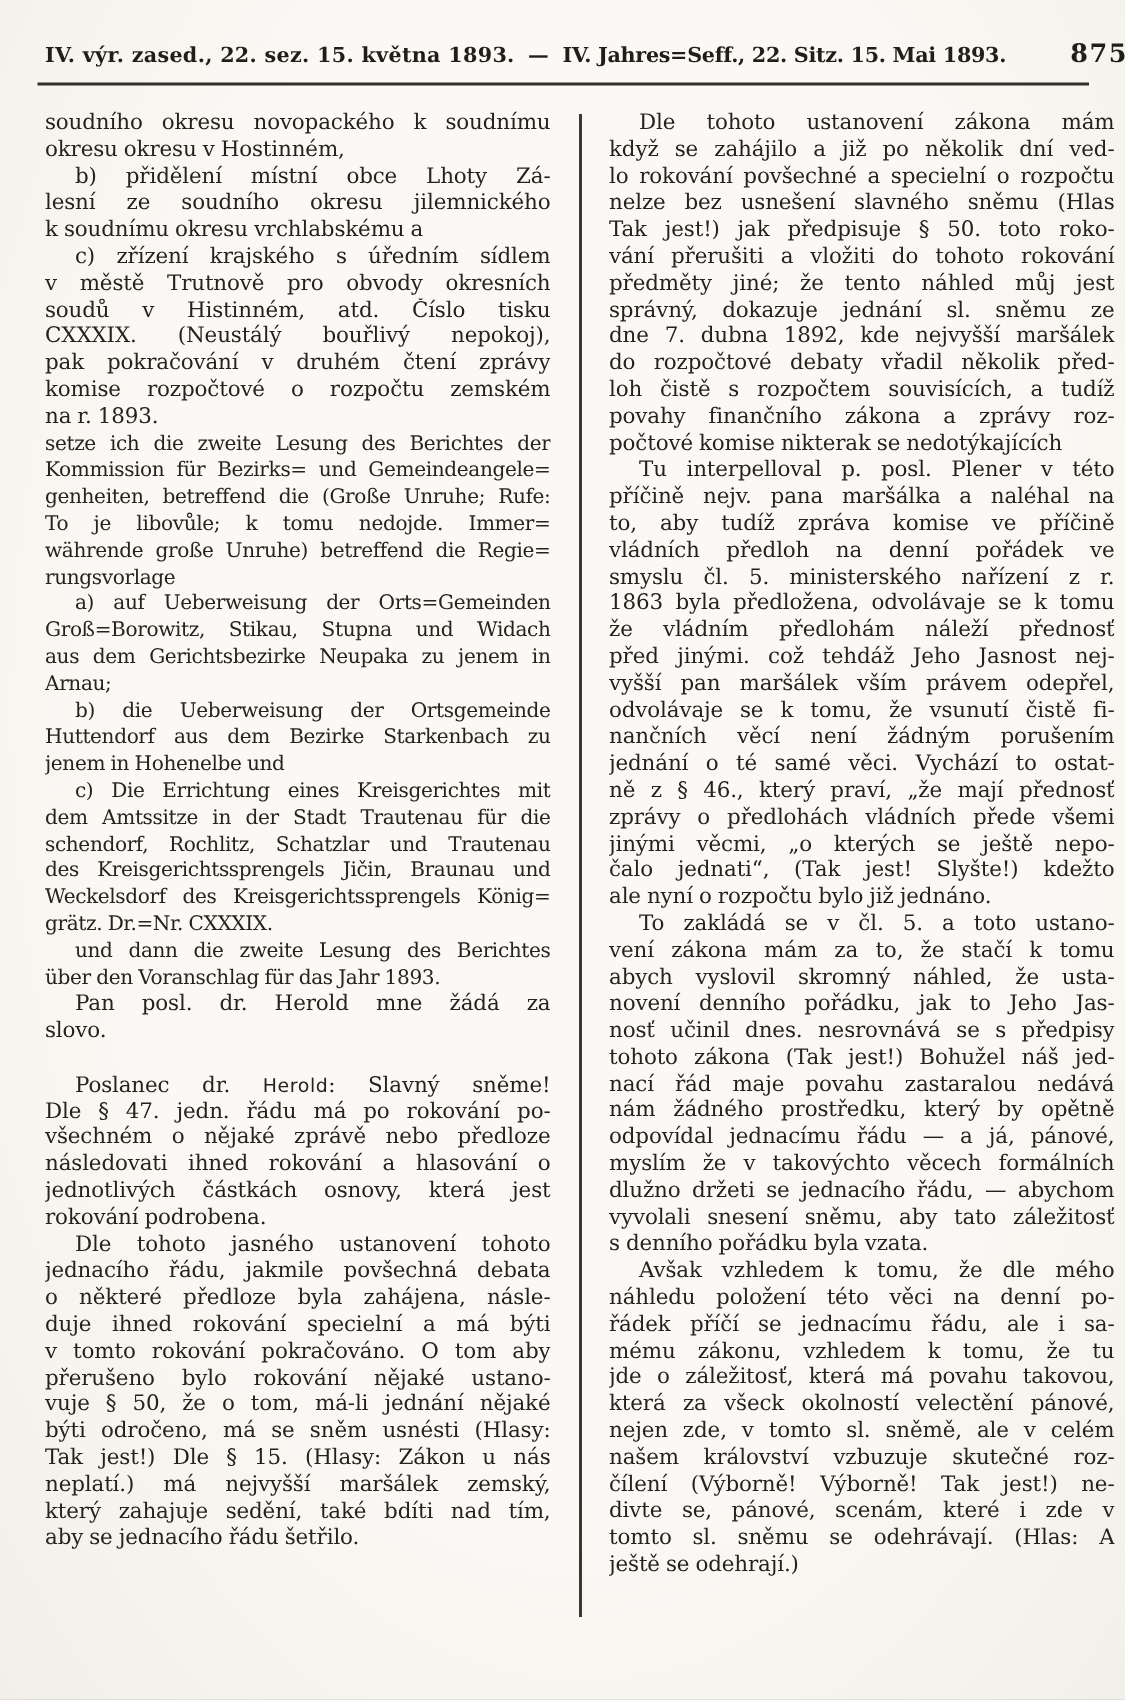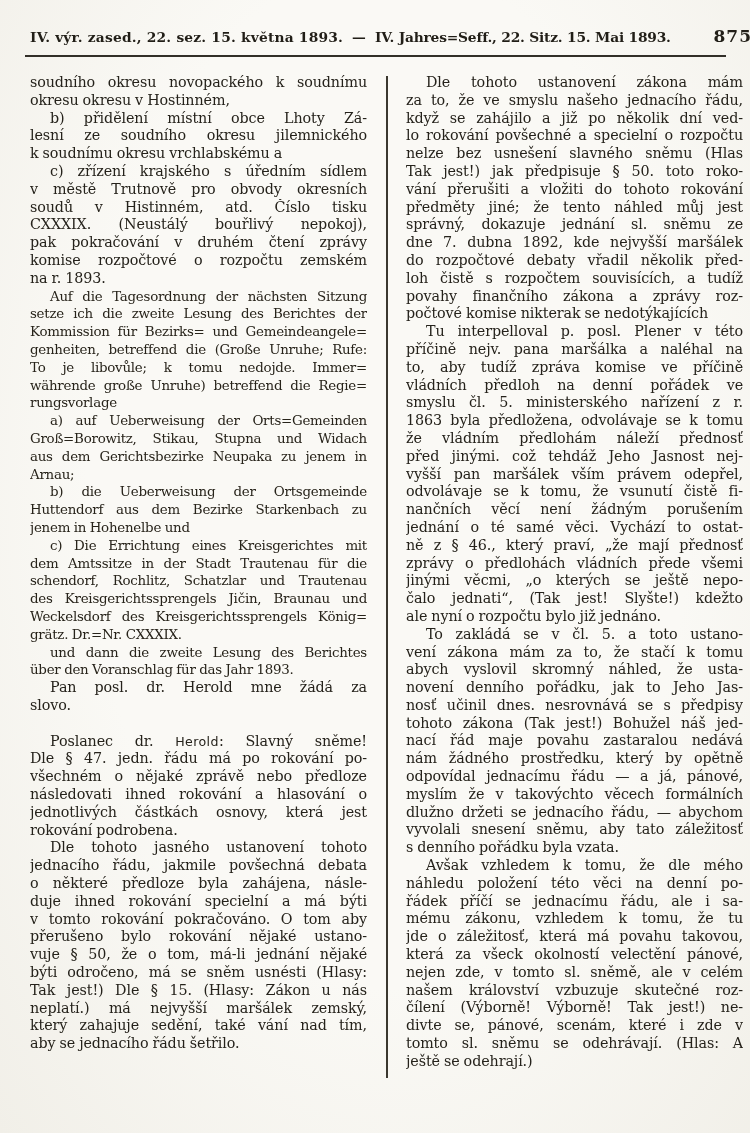--- a/index.html
+++ b/index.html
@@ -61,21 +61,20 @@
         <div class="blk czech">
           <div class="ln in">c) zřízení krajského s úředním sídlem</div>
           <div class="ln">v městě Trutnově pro obvody okresních</div>
           <div class="ln">soudů v Histinném, atd. Číslo tisku</div>
           <div class="ln">CXXXIX. (Neustálý bouřlivý nepokoj),</div>
           <div class="ln">pak pokračování v druhém čtení zprávy</div>
           <div class="ln">komise rozpočtové o rozpočtu zemském</div>
           <div class="ln end">na r. 1893.</div>
         </div>
         <div class="blk fraktur">
-          <div class="ln in">Auf die Tagesordnung der nächsten Sitzung</div>
           <div class="ln">setze ich die zweite Lesung des Berichtes der</div>
           <div class="ln">Kommission für Bezirks= und Gemeindeangele=</div>
           <div class="ln">genheiten, betreffend die (Große Unruhe; Rufe:</div>
           <div class="ln">To je libovůle; k tomu nedojde. Immer=</div>
           <div class="ln">währende große Unruhe) betreffend die Regie=</div>
           <div class="ln end">rungsvorlage</div>
         </div>
         <div class="blk fraktur">
           <div class="ln in">a) auf Ueberweisung der Orts=Gemeinden</div>
           <div class="ln">Groß=Borowitz, Stikau, Stupna und Widach</div>
@@ -116,29 +115,28 @@
           <div class="ln in">Dle tohoto jasného ustanovení tohoto</div>
           <div class="ln">jednacího řádu, jakmile povšechná debata</div>
           <div class="ln">o některé předloze byla zahájena, násle-</div>
           <div class="ln">duje ihned rokování specielní a má býti</div>
           <div class="ln">v tomto rokování pokračováno. O tom aby</div>
           <div class="ln">přerušeno bylo rokování nějaké ustano-</div>
           <div class="ln">vuje § 50, že o tom, má-li jednání nějaké</div>
           <div class="ln">býti odročeno, má se sněm usnésti (Hlasy:</div>
           <div class="ln">Tak jest!) Dle § 15. (Hlasy: Zákon u nás</div>
           <div class="ln">neplatí.) má nejvyšší maršálek zemský,</div>
-          <div class="ln">který zahajuje sedění, také vání nad tím,</div>
+          <div class="ln">který zahajuje sedění, také bdíti nad tím,</div>
           <div class="ln end">aby se jednacího řádu šetřilo.</div>
         </div>
       </div>
     <div class="vdiv"></div>
     <div class="col right">
         <div class="blk czech">
           <div class="ln in">Dle tohoto ustanovení zákona mám</div>
-          <div class="ln">za to, že ve smyslu našeho jednacího řádu,</div>
           <div class="ln">když se zahájilo a již po několik dní ved-</div>
           <div class="ln">lo rokování povšechné a specielní o rozpočtu</div>
           <div class="ln">nelze bez usnešení slavného sněmu (Hlas</div>
           <div class="ln">Tak jest!) jak předpisuje § 50. toto roko-</div>
           <div class="ln">vání přerušiti a vložiti do tohoto rokování</div>
           <div class="ln">předměty jiné; že tento náhled můj jest</div>
           <div class="ln">správný, dokazuje jednání sl. sněmu ze</div>
           <div class="ln">dne 7. dubna 1892, kde nejvyšší maršálek</div>
           <div class="ln">do rozpočtové debaty vřadil několik před-</div>
           <div class="ln">loh čistě s rozpočtem souvisících, a tudíž</div>

